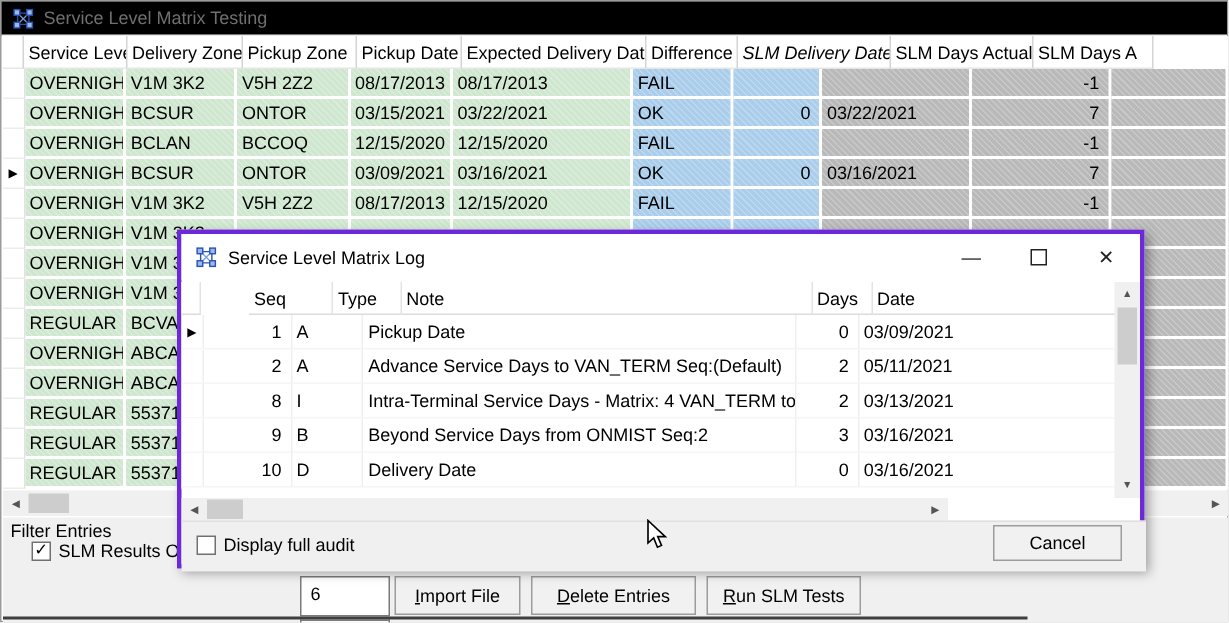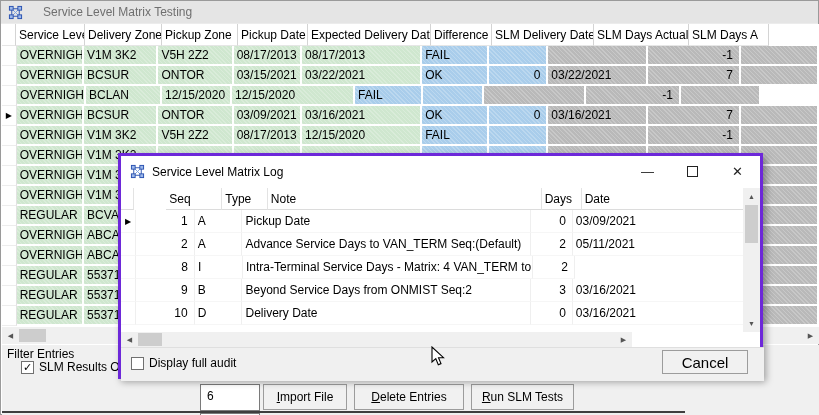--- a/index.html
+++ b/index.html
@@ -1,22 +1,22 @@
 <!DOCTYPE html>
 <html><head>
 <meta charset="utf-8">
 <style>
   html,body{margin:0;padding:0;}
   body{width:819px;height:415px;position:relative;overflow:hidden;
        font-family:"Liberation Sans",sans-serif;background:#fff;}
   .app{position:absolute;inset:0;border:1px solid #9a9a9a;box-sizing:border-box;background:#fff;}
 
   
-  .titlebar{position:absolute;left:0;top:0;right:0;height:22px;background:#e5e5e5;
-            display:flex;align-items:center;gap:20px;padding-left:7px;border-bottom:1px solid #ececec;}
+  .titlebar{position:absolute;left:0;top:0;right:0;height:22px;background:#000000;
+            display:flex;align-items:center;gap:6px;padding-left:7px;border-bottom:1px solid #ececec;}
   .title-text{font-size:12px;color:#6f6f6f;white-space:nowrap;}
 
   
   .grid{position:absolute;overflow:hidden;background:#fff;}
   .grid-head{display:flex;background:#fff;}
   .head-cell{box-sizing:border-box;font-size:12px;color:#000;padding:4px 2px 0 3px;
              border-right:1px solid #d4d4d4;border-bottom:1px solid #e6e6e6;
              white-space:nowrap;overflow:hidden;height:22px;}
   .sel-h{box-sizing:border-box;width:14px;height:22px;background:#fff;
          border-right:1px solid #d4d4d4;border-bottom:1px solid #e6e6e6;}
@@ -78,21 +78,21 @@
   #dlg-grid .head-cell{border-right:1px solid #e3e3e3;border-bottom:1px solid #dcdcdc;}
   #dlg-grid .sel-h{border-right:1px solid #e3e3e3;border-bottom:1px solid #dcdcdc;}
   #dlg-grid .grid-row{height:23px;}
   #dlg-grid .cell{border-right:1px solid #efefef;border-bottom:1px solid #f6f6f6;padding-top:4px;}
   #dlg-grid .sel{border-right:1px solid #efefef;border-bottom:1px solid #f6f6f6;}
   #dlg-vscroll{right:0;top:32px;width:17px;height:144px;}
   #dlg-hscroll{left:0;top:176px;width:511px;height:15px;}
   .dlg-footer{position:absolute;left:0;top:191px;width:643px;height:33px;background:#f0f0f0;border-top:1px solid #dfdfdf;}
   #dlg-chk{left:10px;top:8px;}
   .cancel-btn{position:absolute;left:541px;top:2px;width:86px;height:24px;box-sizing:border-box;
-              background:#f1f1f1;border:1px solid #9c9c9c;font-size:15px;display:flex;align-items:center;justify-content:center;}
+              background:#f1f1f1;border:1px solid #9c9c9c;font-size:12px;display:flex;align-items:center;justify-content:center;}
 
   .cursor{position:absolute;left:430px;top:345px;z-index:30;}
   u{text-decoration:underline;}
 </style>
 </head>
 <body>
 
 <div class="app">
 
   <div class="titlebar">
@@ -117,21 +117,21 @@
 
   <div id="main-grid" class="grid">
       <div class="grid-head">
         <div class="sel-h"></div>
         <div class="head-cell" style="width: 69px;">Service Level</div>
         <div class="head-cell" style="width: 77px;">Delivery Zone</div>
         <div class="head-cell" style="width: 76px;">Pickup Zone</div>
         <div class="head-cell" style="width: 70px;">Pickup Date</div>
         <div class="head-cell" style="width: 123px;">Expected Delivery Date</div>
         <div class="head-cell" style="width: 61px;">Difference</div>
-        <div class="head-cell" style="width: 102px;">SLM Delivery Date</div>
+        <div class="head-cell" style="width: 102px; font-style: italic;">SLM Delivery Date</div>
         <div class="head-cell" style="width: 95px;">SLM Days Actual</div>
         <div class="head-cell" style="width: 80px;">SLM Days A</div>
       </div>
       <div class="grid-row">
         <div class="sel"></div>
         <div class="cell g" style="width: 69px;">OVERNIGHT</div>
         <div class="cell g" style="width: 76px;">V1M 3K2</div>
         <div class="cell g" style="width: 77px;">V5H 2Z2</div>
         <div class="cell g" style="width: 70px;">08/17/2013</div>
         <div class="cell g" style="width: 123px;">08/17/2013</div>
@@ -151,20 +151,21 @@
         <div class="cell b" style="width: 68px;">OK</div>
         <div class="cell b" style="width: 61px; text-align: right; padding-right: 6px;">0</div>
         <div class="cell y" style="width: 102px;">03/22/2021</div>
         <div class="cell y" style="width: 95px; text-align: right; padding-right: 6px;">7</div>
         <div class="cell y" style="width: 80px;"></div>
       </div>
       <div class="grid-row">
         <div class="sel"></div>
         <div class="cell g" style="width: 69px;">OVERNIGHT</div>
         <div class="cell g" style="width: 76px;">BCLAN</div>
+        <div class="cell g" style="width: 77px;">BCCOQ</div>
         <div class="cell g" style="width: 70px;">12/15/2020</div>
         <div class="cell g" style="width: 123px;">12/15/2020</div>
         <div class="cell b" style="width: 68px;">FAIL</div>
         <div class="cell b" style="width: 61px; text-align: right; padding-right: 6px;"></div>
         <div class="cell y" style="width: 102px;"></div>
         <div class="cell y" style="width: 95px; text-align: right; padding-right: 6px;">-1</div>
         <div class="cell y" style="width: 80px;"></div>
       </div>
       <div class="grid-row">
         <div class="sel">▶</div>
@@ -384,20 +385,21 @@
           <div class="cell" style="width: 290px;">Advance Service Days to VAN_TERM Seq:(Default)</div>
           <div class="cell" style="width: 42px; text-align: right; padding-right: 6px;">2</div>
           <div class="cell" style="width: 175px;">05/11/2021</div>
         </div>
         <div class="grid-row">
           <div class="sel"></div>
           <div class="cell" style="width: 59px; text-align: right; padding-right: 6px;">8</div>
           <div class="cell" style="width: 48px;">I</div>
           <div class="cell" style="width: 290px;">Intra-Terminal Service Days - Matrix: 4 VAN_TERM to C</div>
           <div class="cell" style="width: 42px; text-align: right; padding-right: 6px;">2</div>
+          <div class="cell" style="width: 175px;">03/13/2021</div>
         </div>
         <div class="grid-row">
           <div class="sel"></div>
           <div class="cell" style="width: 59px; text-align: right; padding-right: 6px;">9</div>
           <div class="cell" style="width: 48px;">B</div>
           <div class="cell" style="width: 290px;">Beyond Service Days from ONMIST Seq:2</div>
           <div class="cell" style="width: 42px; text-align: right; padding-right: 6px;">3</div>
           <div class="cell" style="width: 175px;">03/16/2021</div>
         </div>
         <div class="grid-row">

